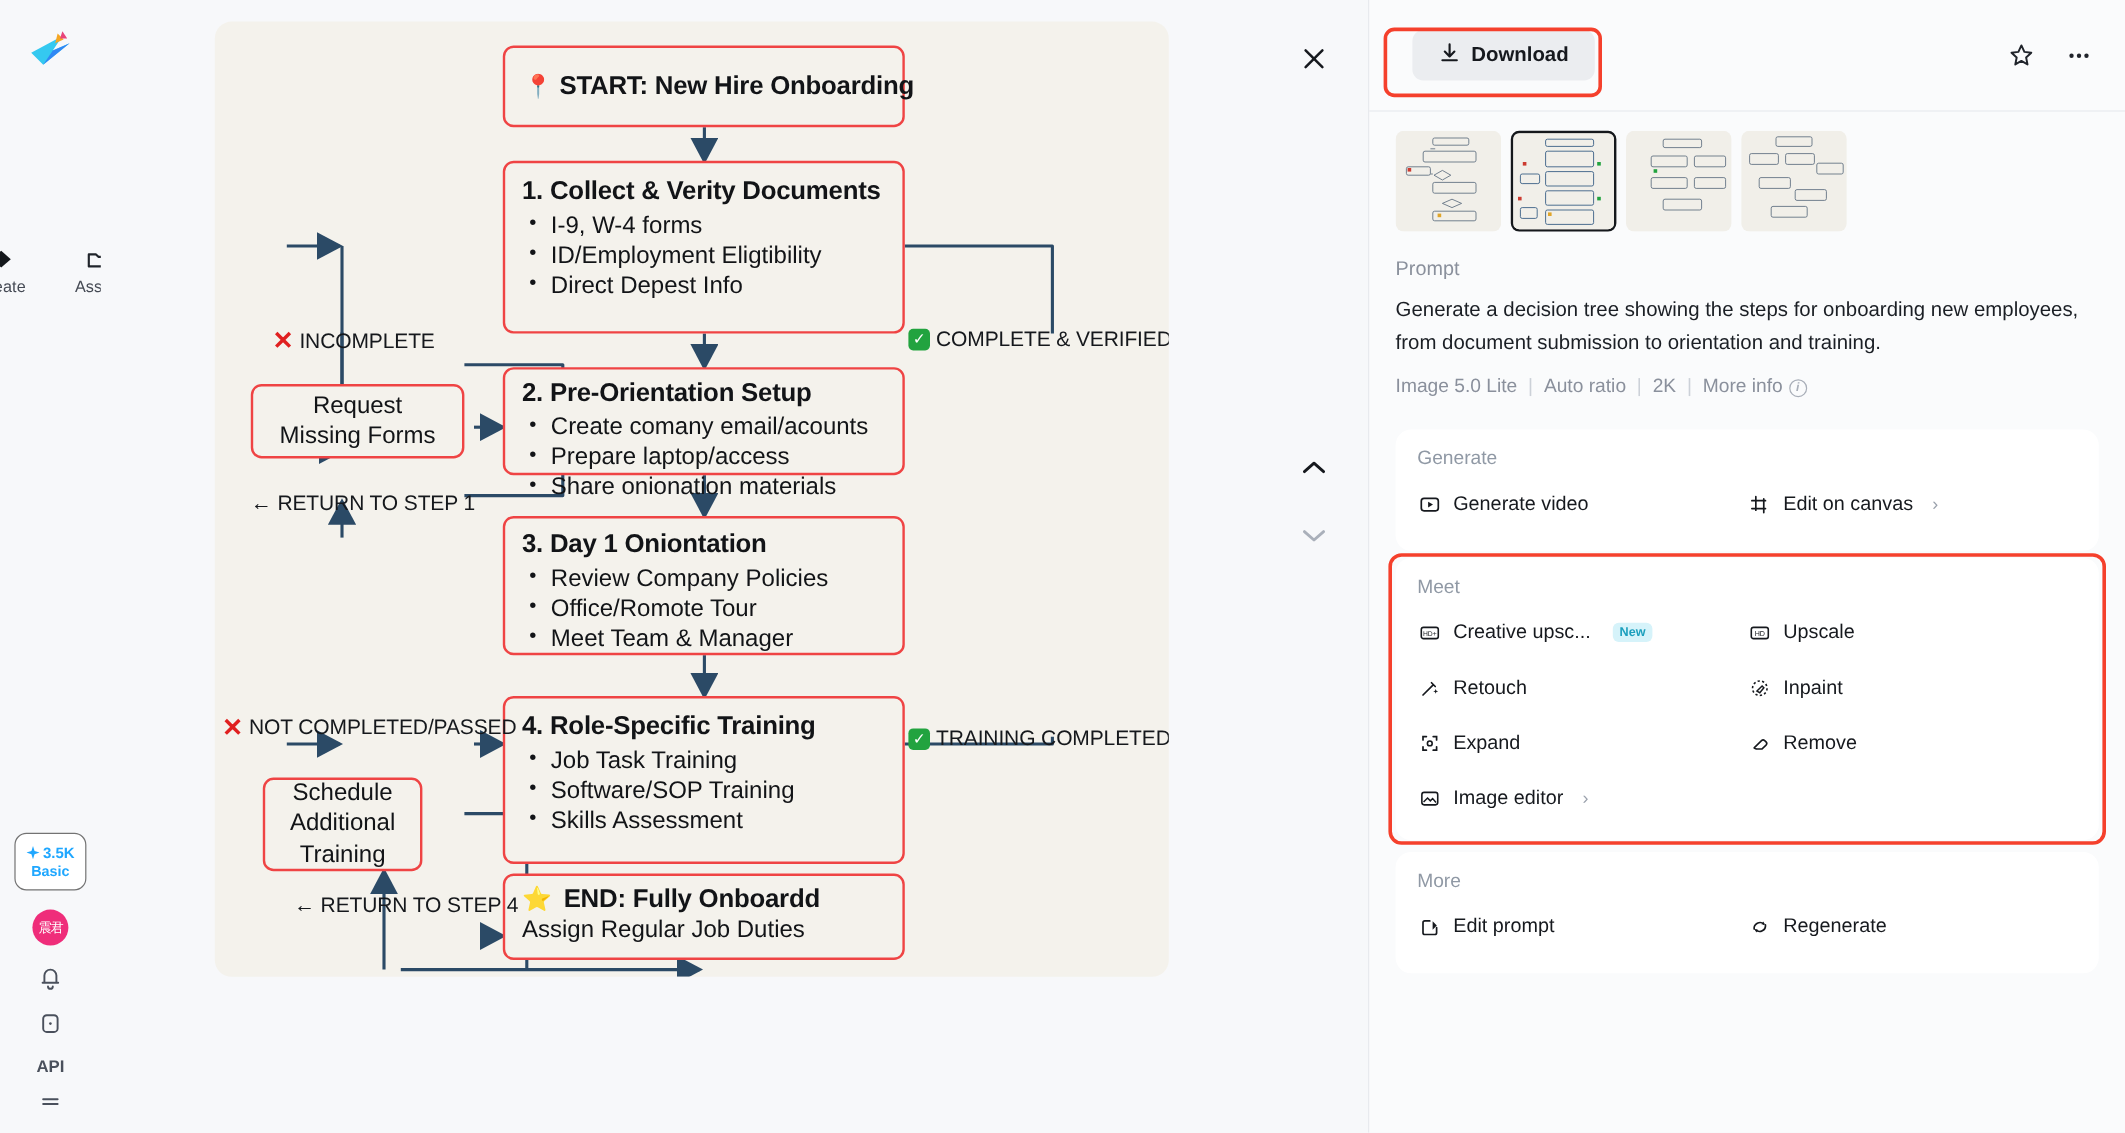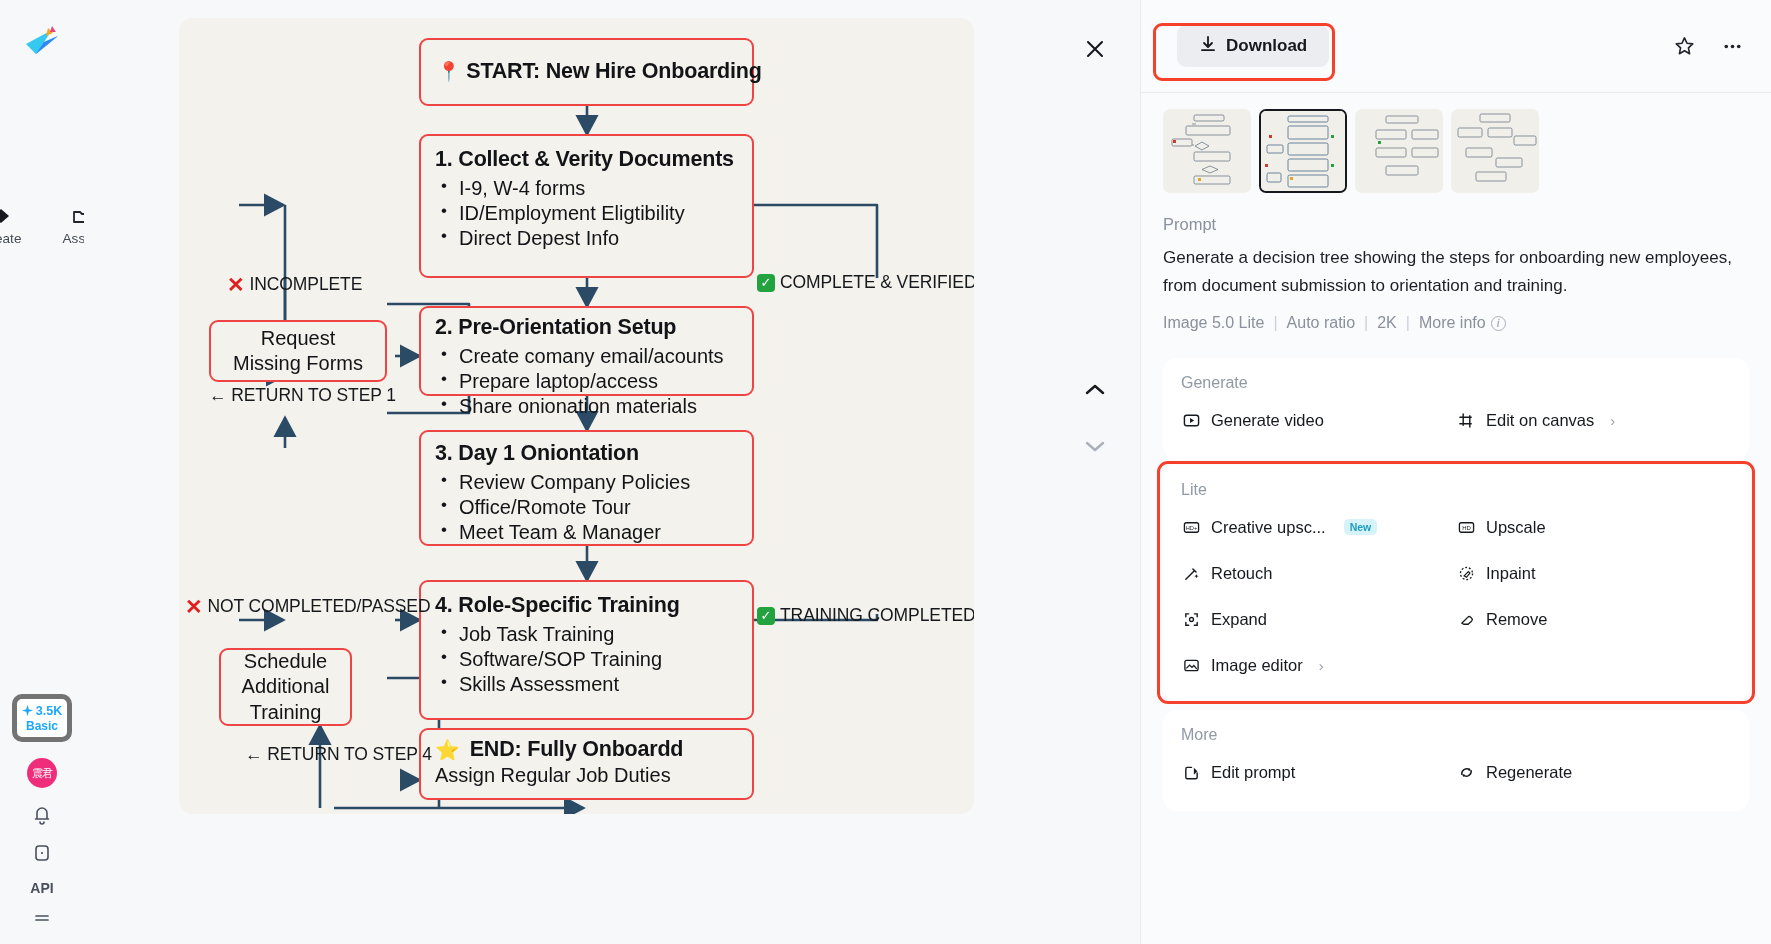--- a/index.html
+++ b/index.html
@@ -23,21 +23,21 @@
   .rail-item {
     width: 62px; display: flex; flex-direction: column; align-items: center;
     gap: 5px; cursor: pointer; padding: 4px 0; border-radius: 10px;
   }
   .rail-label { font-size: 13.5px; color: #454a54; letter-spacing: .1px; }
   .rail-bottom {
     position: absolute; bottom: 20px; left: 0; width: 84px;
     display: flex; flex-direction: column; align-items: center; gap: 16px;
   }
   .credits {
-    width: 60px; height: 48px; border: 5px solid #737373; border-radius: 10px;
+    width: 60px; height: 48px; border: 1px solid #737373; border-radius: 10px;
     background: #fff; display: flex; flex-direction: column; align-items: center;
     justify-content: center; gap: 1px; cursor: pointer;
   }
   .credits-top { display: flex; align-items: center; gap: 3px; font-size: 12.5px; font-weight: 700; color: #1fa7ff; }
   .credits-sub { font-size: 12px; font-weight: 700; color: #1fa7ff; }
   .avatar {
     width: 30px; height: 30px; border-radius: 50%;
     background: #ef2d7a; color: #fff; font-size: 11px;
     display: flex; align-items: center; justify-content: center;
     cursor: pointer; overflow: hidden; letter-spacing: -1px;
@@ -379,21 +379,21 @@
         <div class="edge-label" style="left:48px; top:256px;">
           <span class="mark-x">✕</span>
           <span>INCOMPLETE</span>
         </div>
 
         <div class="edge-label" style="left:578px; top:254px;">
           <span class="mark-ok">✓</span>
           <span>COMPLETE &amp; VERIFIED</span>
         </div>
 
-        <div class="edge-label" style="left:30px; top:367px;">
+        <div class="edge-label" style="left:30px; top:391px;">
           <span>← RETURN TO STEP 1</span>
         </div>
 
         <div class="edge-label" style="left:6px; top:578px;">
           <span class="mark-x">✕</span>
           <span>NOT COMPLETED/PASSED</span>
         </div>
 
         <div class="edge-label" style="left:578px; top:587px;">
           <span class="mark-ok">✓</span>
@@ -558,21 +558,21 @@
               </span>
               <span>Edit on canvas</span>
               <span class="chev">›</span>
             </div>
           </div>
         </div>
 
         <div style="position:relative;">
           <div class="edit-highlight" style="top:-4px; bottom:-4px;"></div>
           <div class="card" style="padding-bottom:14px;">
-            <div class="card-h">Lite</div>
+            <div class="card-h">Meet</div>
             <div class="grid2">
               <div class="opt">
                 <span class="g">
                   <svg width="17" height="17" viewBox="0 0 18 18">
                       <rect x="1.5" y="4" width="15" height="10" rx="2" fill="none" stroke="#16191e" stroke-width="1.4"></rect>
                       <text x="9" y="11.6" font-size="6" text-anchor="middle" fill="#16191e" font-family="Liberation Sans">HD+</text>
                     </svg>
                 </span>
                 <span>Creative upsc...</span>
                 <span class="badge-new">New</span>

